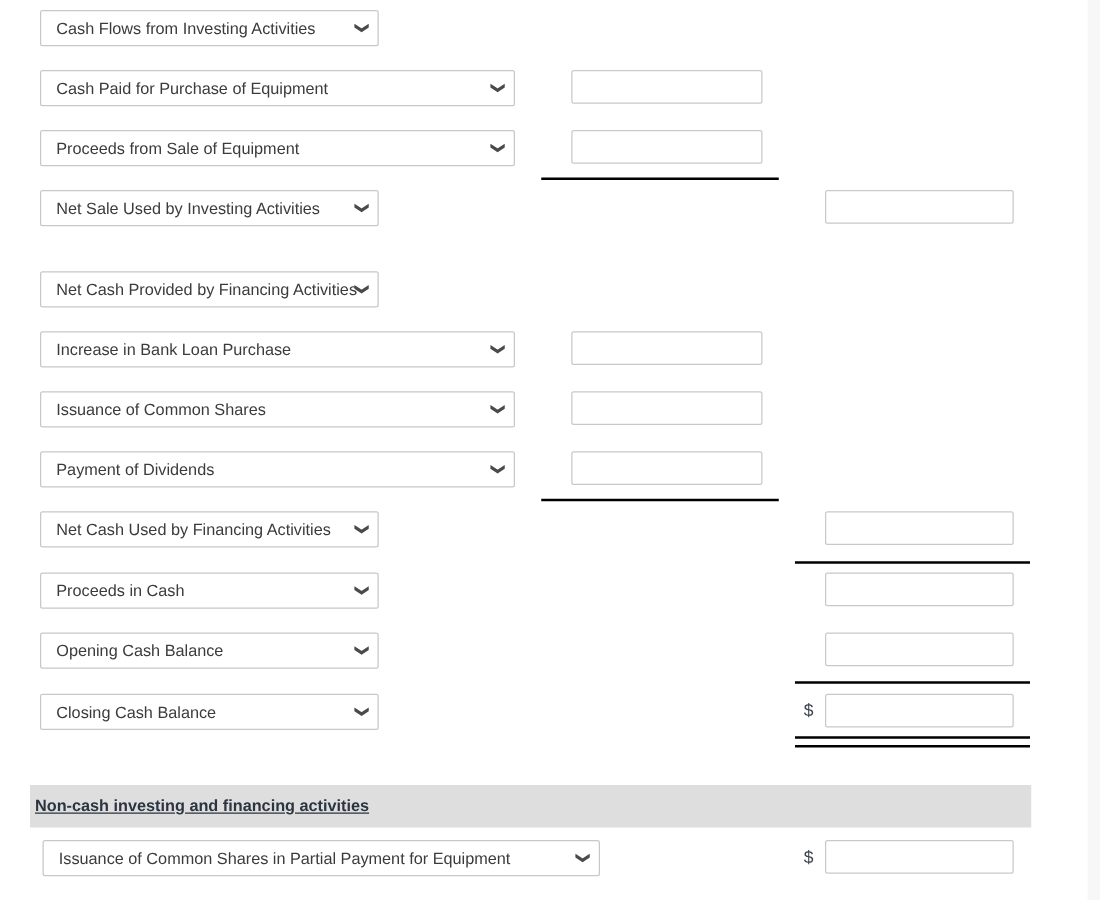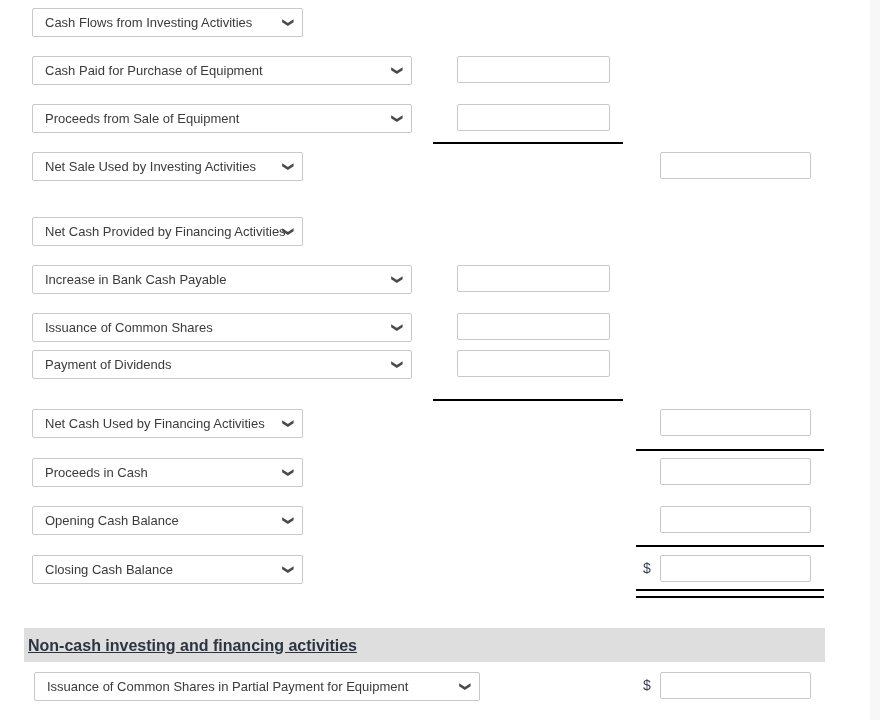--- a/index.html
+++ b/index.html
@@ -110,21 +110,21 @@
     top: 628px;
     width: 801px;
     height: 34px;
     background: #dedede;
   }
   .band-title {
     position: absolute;
     left: 28px;
     top: 637px;
     font-family: "Liberation Sans", sans-serif;
-    font-size: 16px;
+    font-size: 13px;
     font-weight: bold;
     color: #2b3440;
     text-decoration: underline;
   }
 </style>
 </head>
 <body>
 
 <div class="page">
 
@@ -163,35 +163,35 @@
 
   <div class="row" style="top:217px;">
     <div class="sel narrow">
       <span>Net Cash Provided by Financing Activities</span>
       <span class="chev" style="display: inline-block; transform: rotate(90deg);">❯</span>
     </div>
   </div>
 
   <div class="row" style="top:265px;">
     <div class="sel wide">
-      <span>Increase in Bank Cash Payable</span>
+      <span>Increase in Bank Loan Purchase</span>
       <span class="chev" style="display: inline-block; transform: rotate(90deg);">❯</span>
     </div>
     <input class="inp mid" type="text" value="" style="">
   </div>
 
   <div class="row" style="top:313px;">
     <div class="sel wide">
       <span>Issuance of Common Shares</span>
       <span class="chev" style="display: inline-block; transform: rotate(90deg);">❯</span>
     </div>
     <input class="inp mid" type="text" value="" style="">
   </div>
 
-  <div class="row" style="top:350px;">
+  <div class="row" style="top:361px;">
     <div class="sel wide">
       <span>Payment of Dividends</span>
       <span class="chev" style="display: inline-block; transform: rotate(90deg);">❯</span>
     </div>
     <input class="inp mid" type="text" value="" style="">
   </div>
 
   <div class="rule mid" style="top:399px;"></div>
 
   <div class="row" style="top:409px;">

